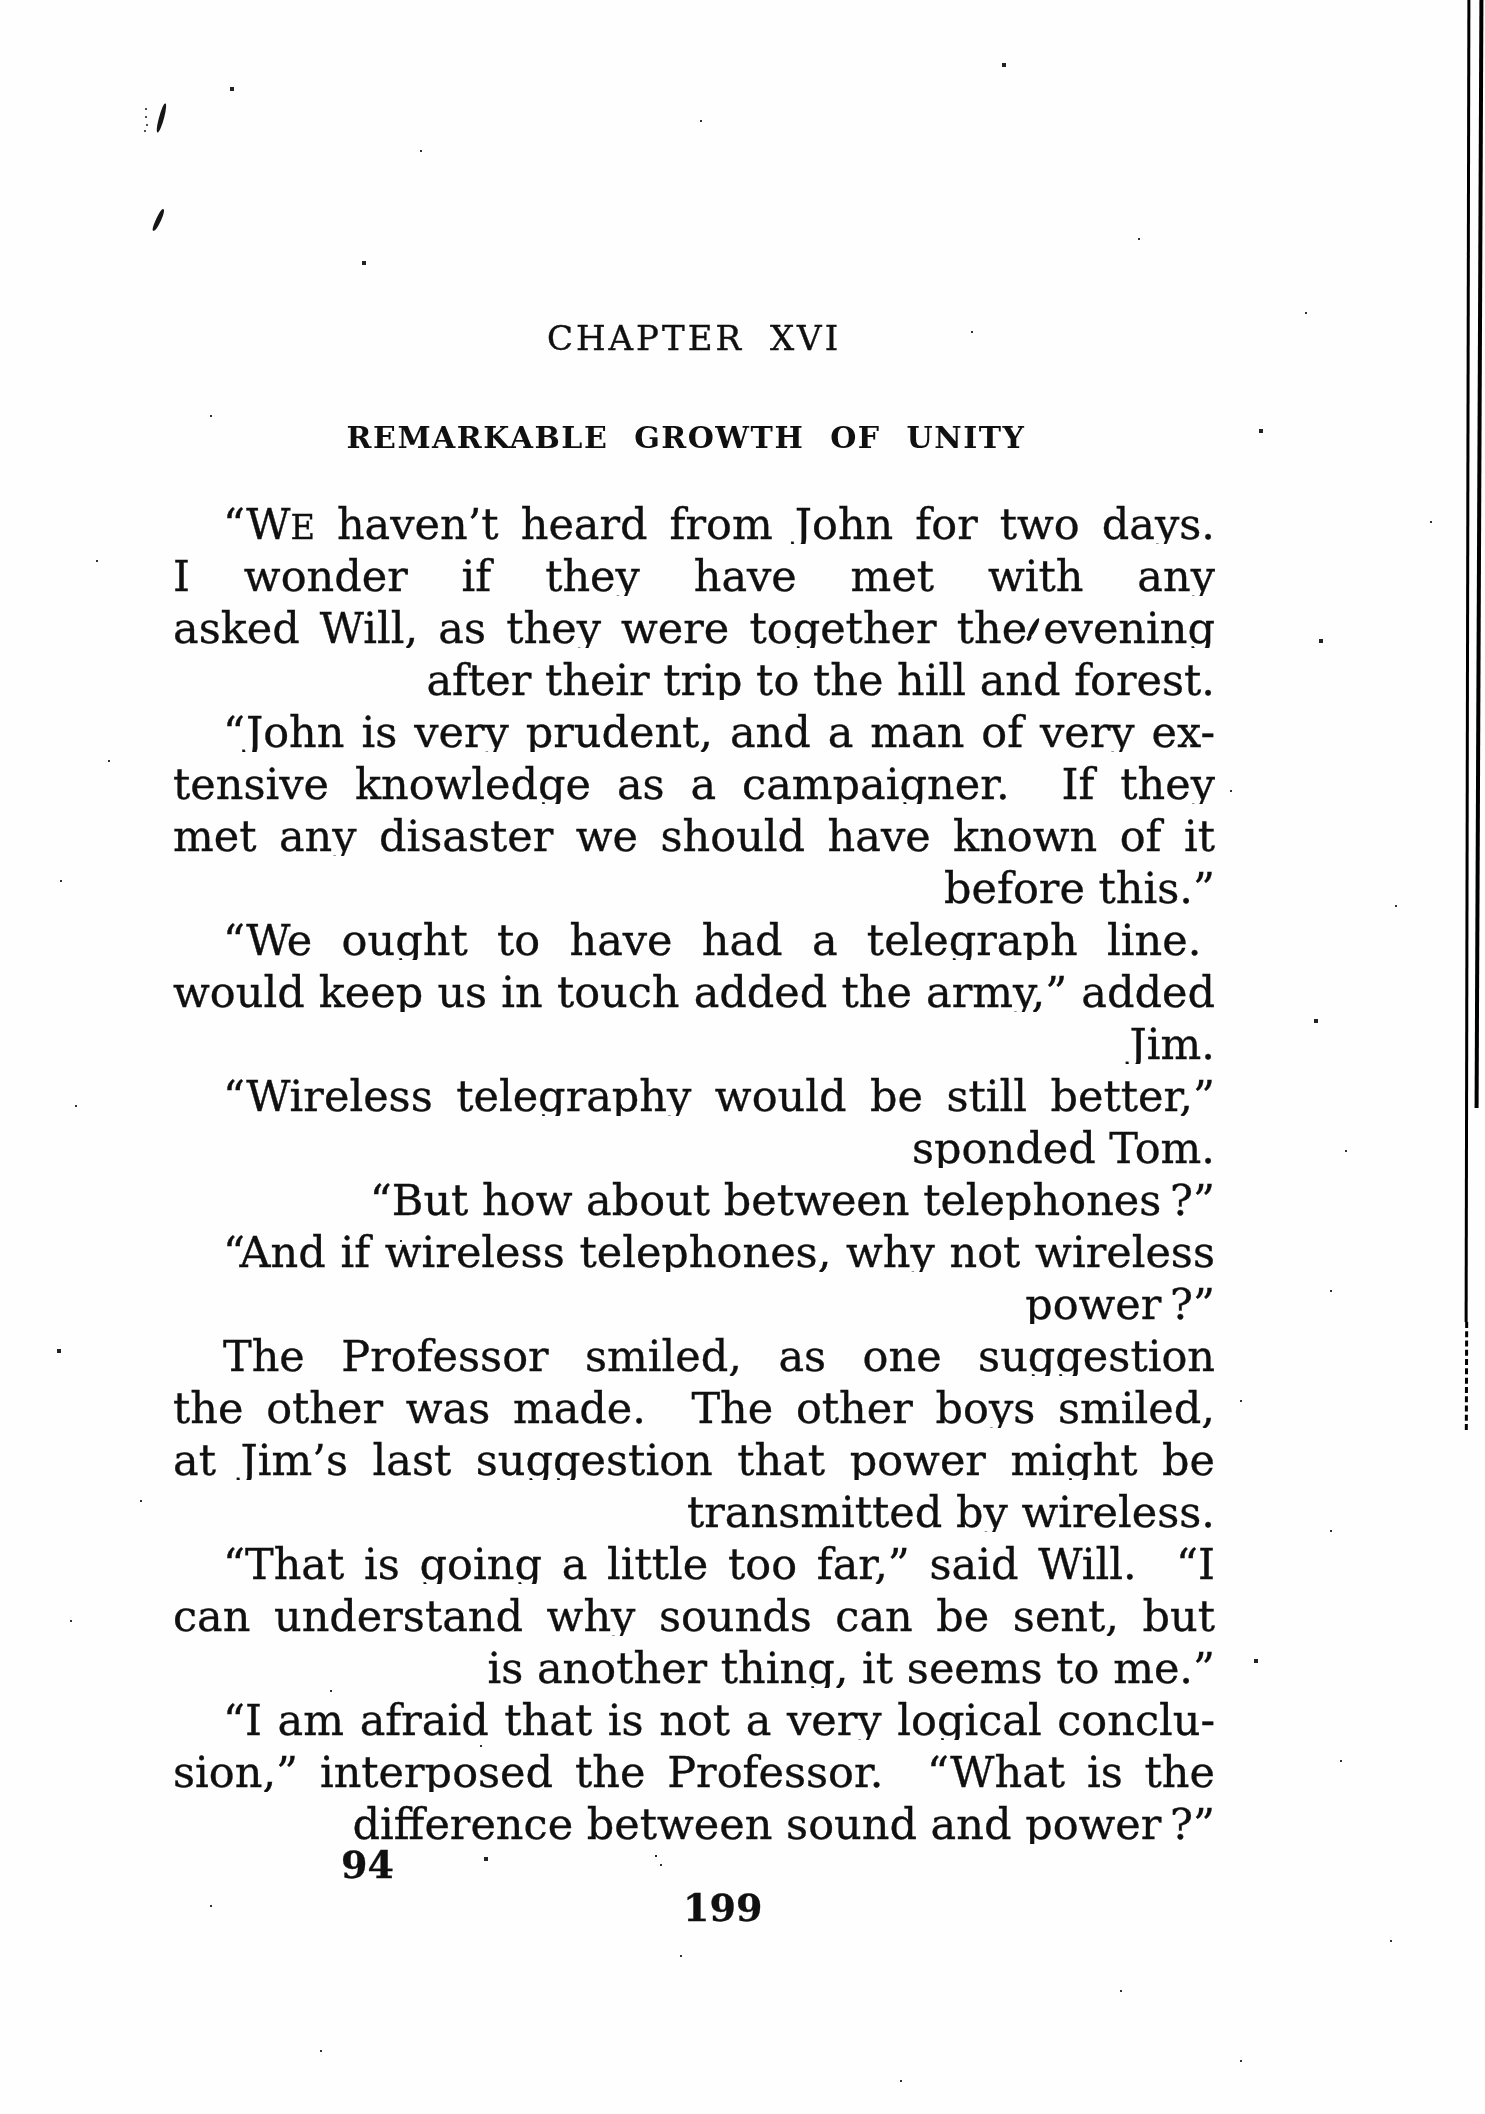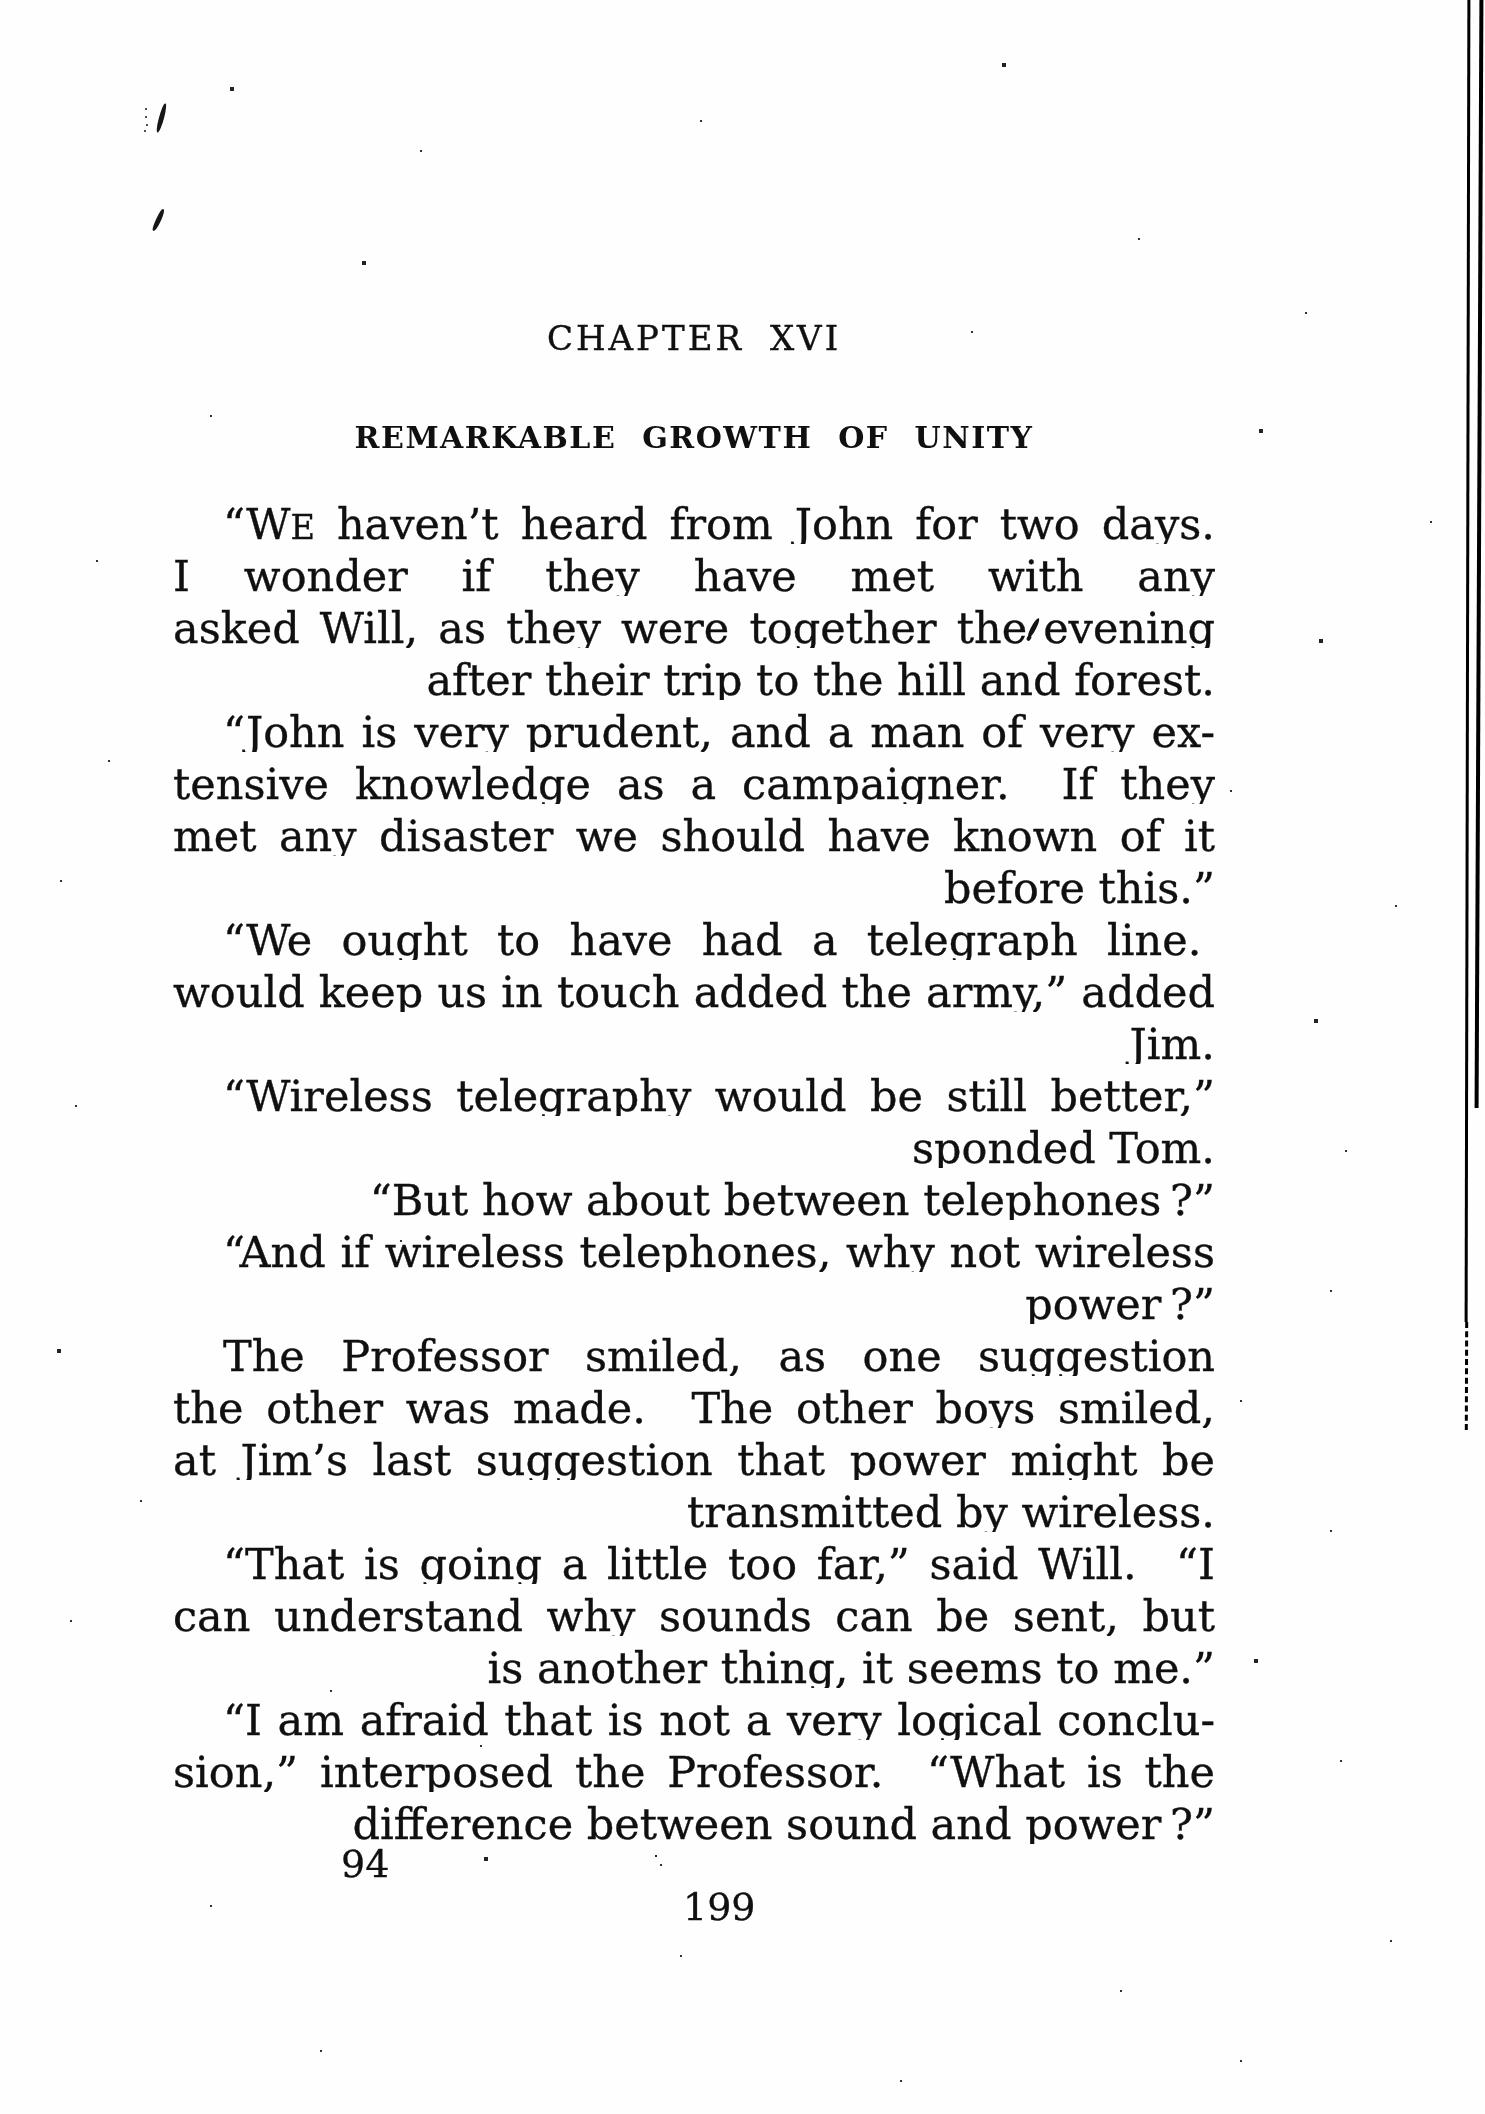--- a/index.html
+++ b/index.html
@@ -10,21 +10,21 @@
   }
   .page{position:absolute;inset:0;}
 
   
   .chapter-title{
     position:absolute;left:173px;top:318px;width:1042px;
     text-align:center;font-size:34px;letter-spacing:3px;word-spacing:12px;
     -webkit-text-stroke:0.4px #101010;
   }
   .chapter-subtitle{
-    position:absolute;left:173px;top:420px;width:1042px;
+    position:absolute;left:165px;top:420px;width:1042px;
     text-align:center;font-size:30px;font-weight:700;
     letter-spacing:1.5px;word-spacing:14px;
   }
 
   
   .body-text{
     position:absolute;left:173px;top:492px;width:1042px;
     font-size:43px;line-height:64px;
     -webkit-text-stroke:0.35px #101010;
   }
@@ -42,21 +42,21 @@
   .pen-mark::before{
     content:'';position:absolute;left:6px;top:2px;width:5px;height:22px;
     background:#141414;border-radius:60% 40% 55% 45%;transform:rotate(26deg);
   }
   .pen-mark::after{
     content:'';position:absolute;left:2px;top:20px;width:4px;height:6px;
     background:#141414;border-radius:50%;transform:rotate(30deg);
   }
 
   
-  .footer-num{position:absolute;font-size:38px;font-weight:400;-webkit-text-stroke:0.3px #101010;}
+  .footer-num{position:absolute;font-size:38px;font-weight:700;-webkit-text-stroke:0.3px #101010;}
   .sig-num{left:341px;top:1842px;}
   .page-num{left:683px;top:1842px;margin-top:43px;}
 
   
   .rule{position:absolute;background:#000;}
   .rule-inner{left:1466px;top:0;width:3px;height:1322px;transform:rotate(0.12deg);}
   .rule-inner-tail{
     position:absolute;left:1465px;top:1322px;width:0;height:108px;
     border-left:3px dashed #000;transform:rotate(0.2deg);
   }

